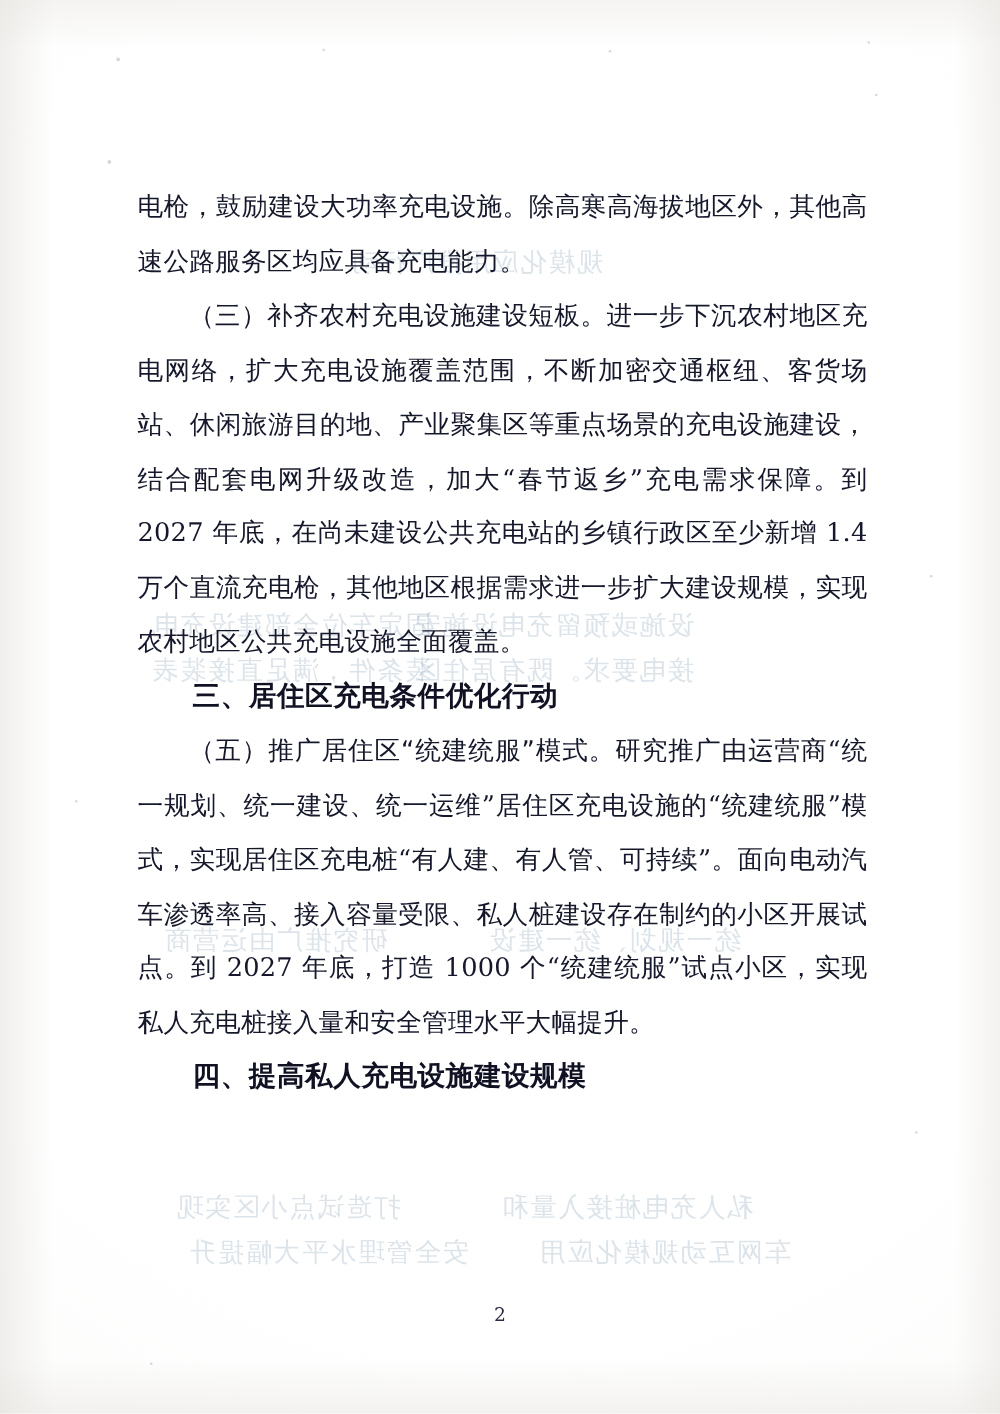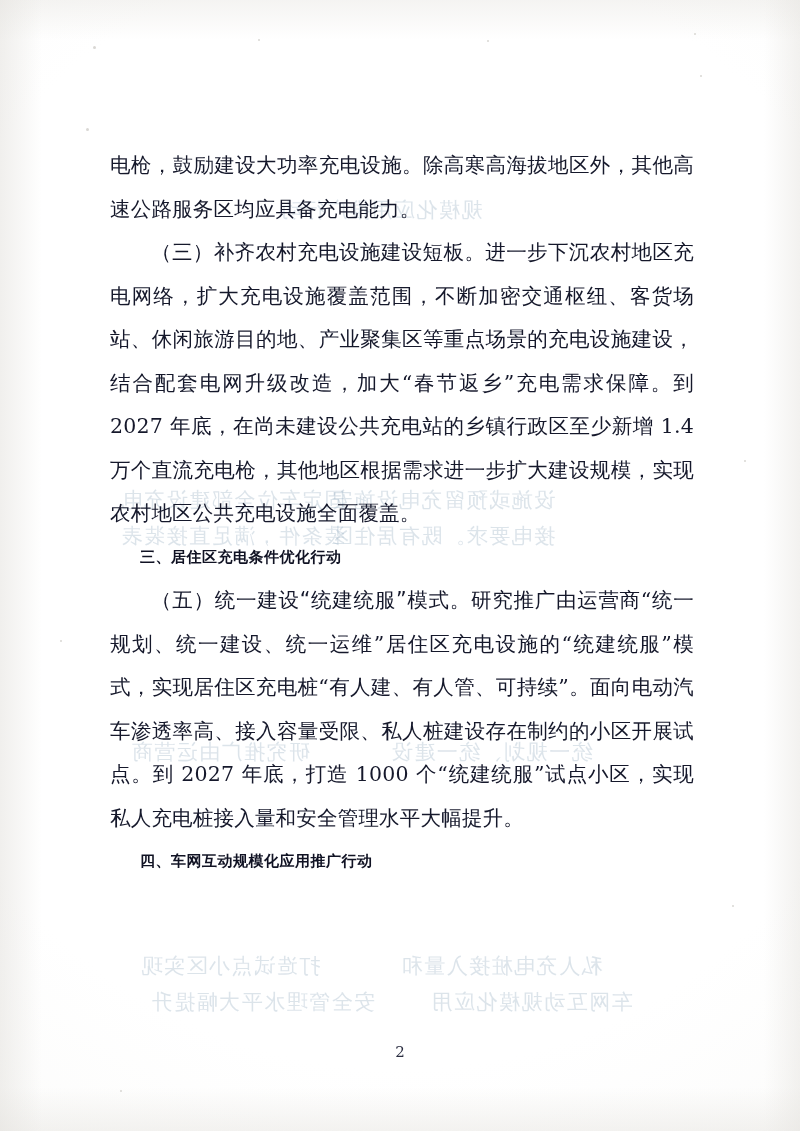--- a/index.html
+++ b/index.html
@@ -77,21 +77,21 @@
     text-align: justify;
     text-justify: inter-ideograph;
     letter-spacing: 0.2px;
     color: #15182b;
   }
   p.indent {
     text-indent: 2em;
   }
   h2.heading {
     margin: 0;
-    font-size: 15px;
+    font-size: 22px;
     line-height: 43.5px;
     font-weight: bold;
     text-indent: 2em;
     font-family: "DejaVu Sans", "Liberation Sans", sans-serif;
     color: #101223;
     letter-spacing: 0.5px;
   }
   .b {
     font-weight: normal;
     font-family: "DejaVu Sans", "Liberation Sans", sans-serif;
@@ -141,21 +141,21 @@
 
   <div class="content">
 
     <p class="para"><span>电枪，鼓励建设大功率充电设施。除高寒高海拔地区外，其他高速公路服务区均应具备充电能力。</span></p>
 
     <p class="para indent"><span class="b">（三）补齐农村充电设施建设短板。</span><span>进一步下沉农村地区充电网络，扩大充电设施覆盖范围，不断加密交通枢纽、客货场站、休闲旅游目的地、产业聚集区等重点场景的充电设施建设，结合配套电网升级改造，加大“春节返乡”充电需求保障。到 2027 年底，在尚未建设公共充电站的乡镇行政区至少新增 1.4 万个直流充电枪，其他地区根据需求进一步扩大建设规模，实现农村地区公共充电设施全面覆盖。</span></p>
 
     <h2 class="heading">三、居住区充电条件优化行动</h2>
 
 
-    <p class="para indent"><span class="b">（五）统一建设“统建统服”模式。</span><span>研究推广由运营商“统一规划、统一建设、统一运维”居住区充电设施的“统建统服”模式，实现居住区充电桩“有人建、有人管、可持续”。面向电动汽车渗透率高、接入容量受限、私人桩建设存在制约的小区开展试点。到 2027 年底，打造 1000 个“统建统服”试点小区，实现私人充电桩接入量和安全管理水平大幅提升。</span></p>
+    <p class="para indent"><span class="b">（五）推广居住区“统建统服”模式。</span><span>研究推广由运营商“统一规划、统一建设、统一运维”居住区充电设施的“统建统服”模式，实现居住区充电桩“有人建、有人管、可持续”。面向电动汽车渗透率高、接入容量受限、私人桩建设存在制约的小区开展试点。到 2027 年底，打造 1000 个“统建统服”试点小区，实现私人充电桩接入量和安全管理水平大幅提升。</span></p>
 
-    <h2 class="heading">四、车网互动规模化应用推广行动</h2>
+    <h2 class="heading">四、提高私人充电设施建设规模</h2>
 
   </div>
 
   <div class="page-number">2</div>
 
 </div>
 
 </body></html>

